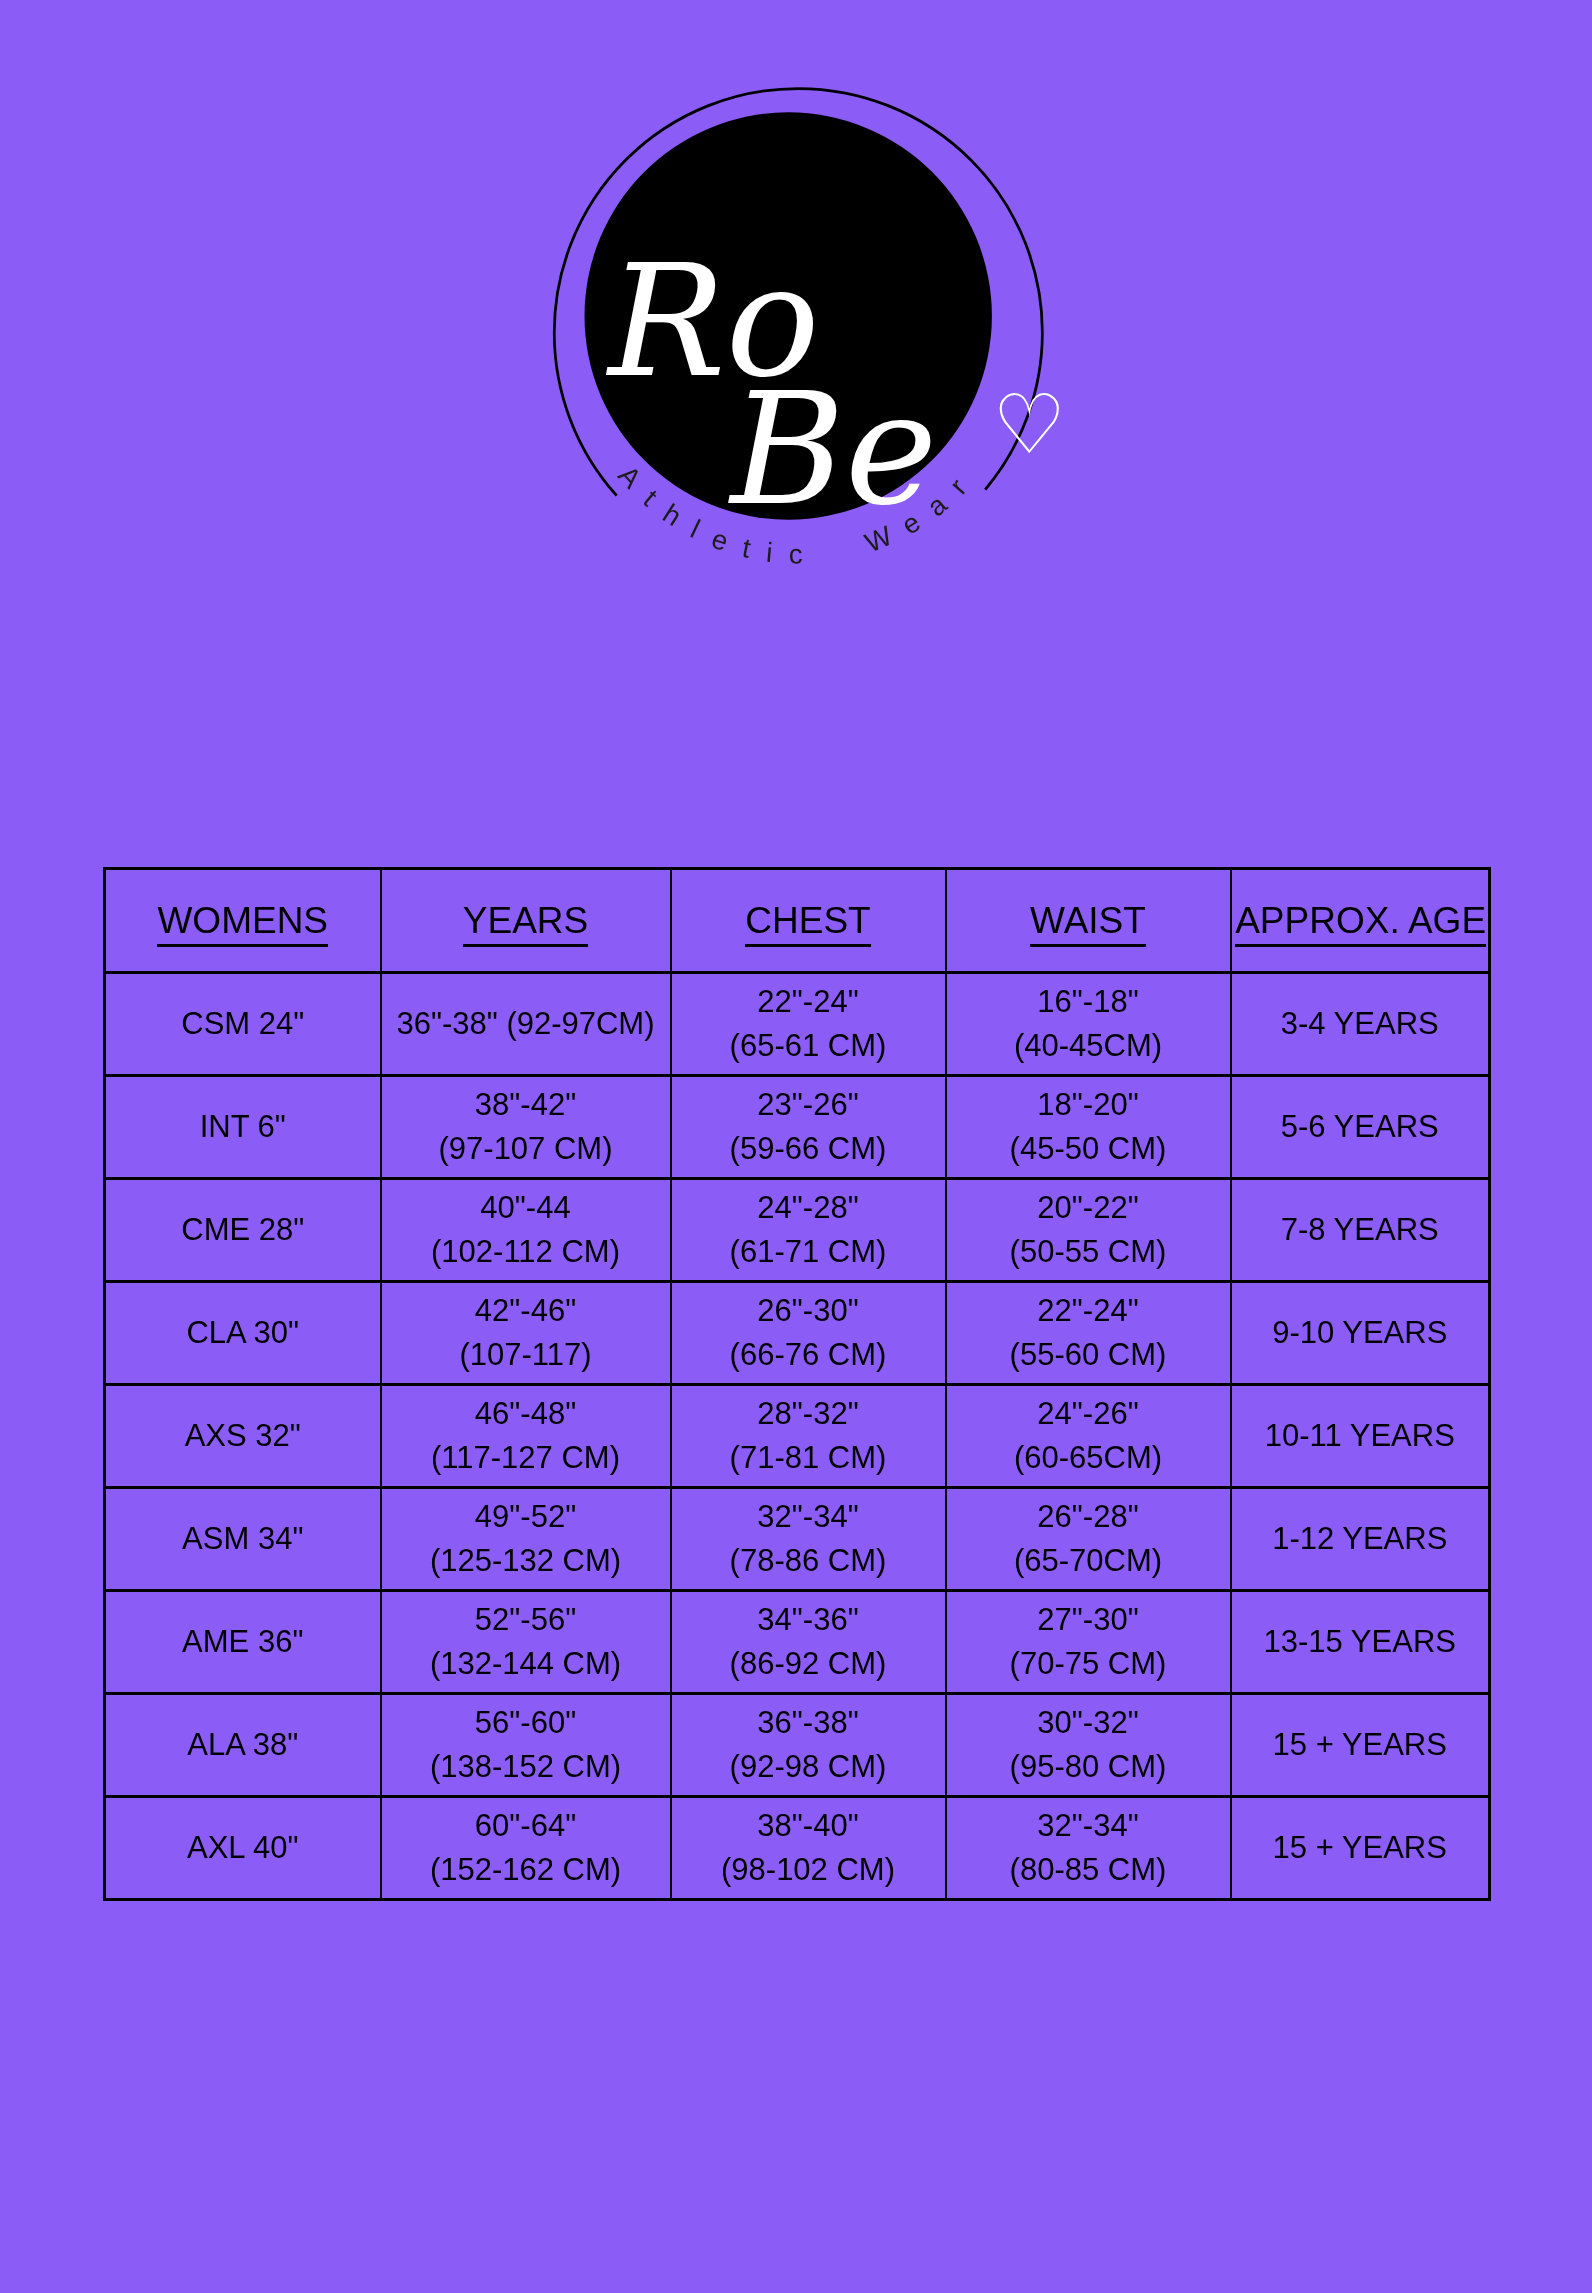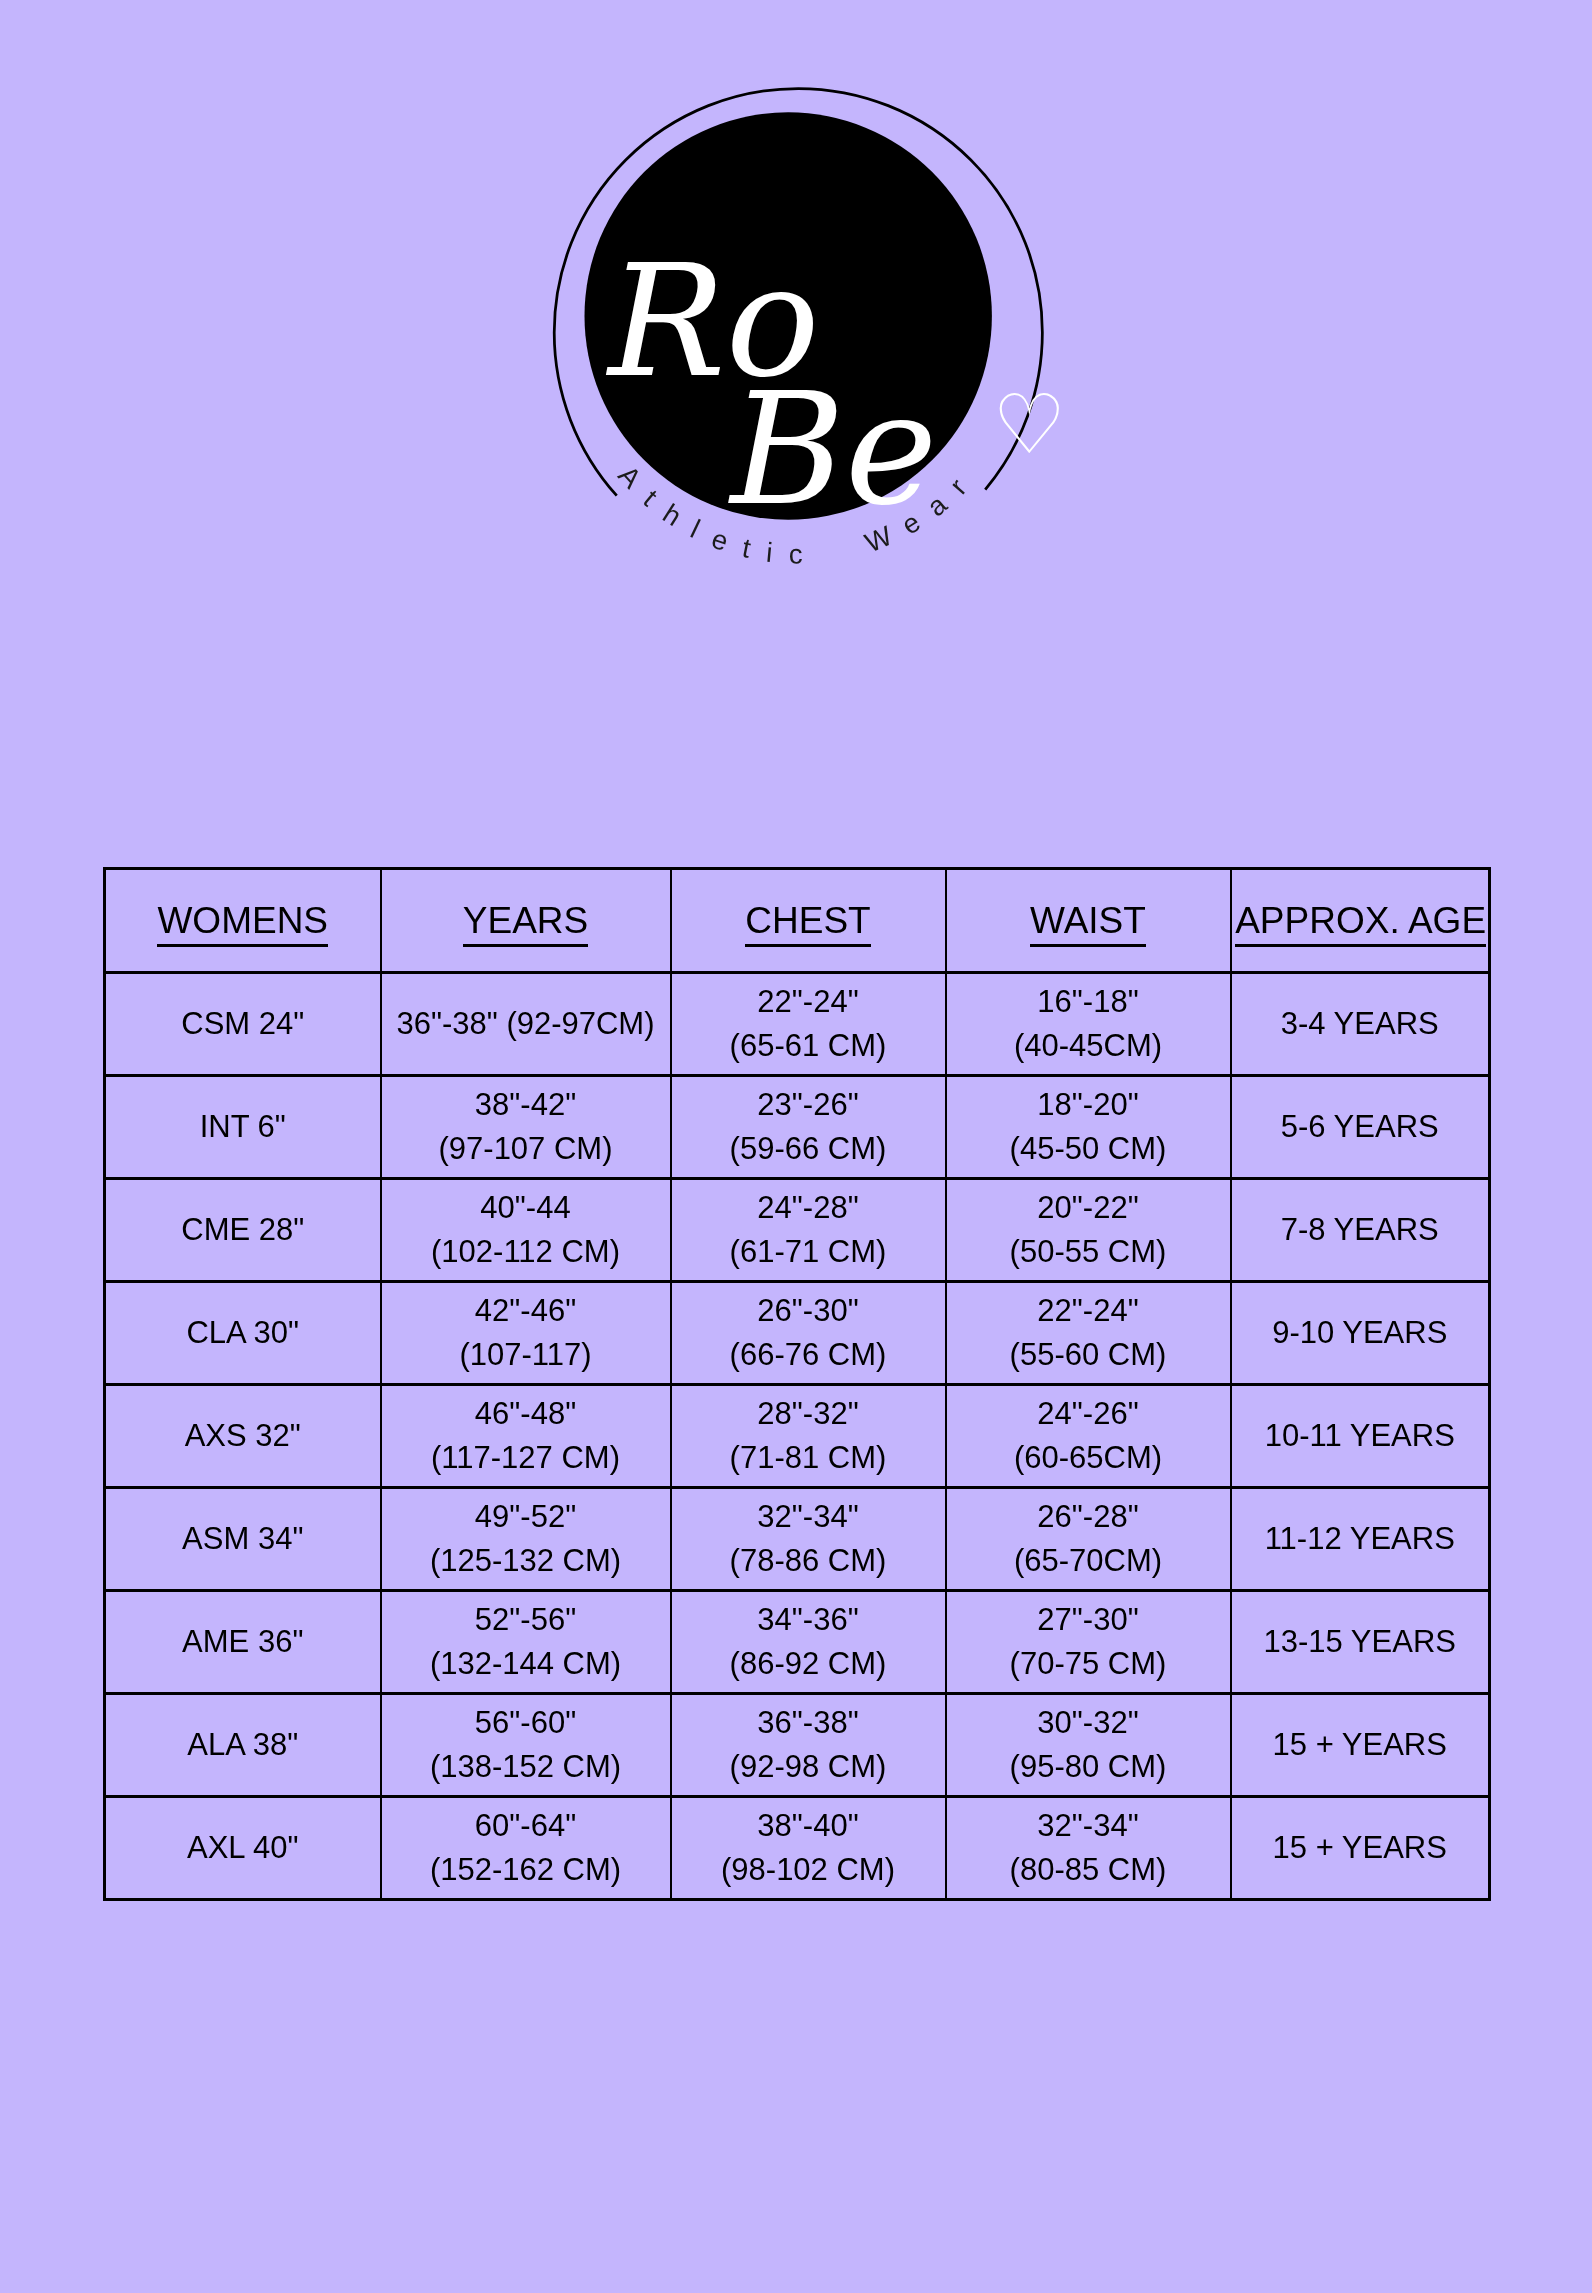--- a/index.html
+++ b/index.html
@@ -1,18 +1,18 @@
 <!DOCTYPE html>
 <html style="font-size:14.7px"><head>
 <meta charset="utf-8">
 <style>
   html,body { margin:0; padding:0; background:#e8e8e8; }
   .page {
     position:relative; width:1592px; height:2293px; margin:0 auto;
-    background:#c4b5fd; color:#000;
+    background:#8b5cf6; color:#000;
     font-family:"Liberation Sans", sans-serif;
     overflow:hidden;
   }
   
   .logo { position:absolute; left:542px; top:72px; width:519px; height:523px; }
   .logo svg { display:block; width:100%; height:100%; }
   .script-text {
     font-family:"DejaVu Serif", serif;
     font-style:italic;
     fill:#ffffff;
@@ -212,21 +212,21 @@
           </td>
         <td>
             <div class="cell-line">32"-34"</div>
             <div class="cell-line">(78-86 CM)</div>
           </td>
         <td>
             <div class="cell-line">26"-28"</div>
             <div class="cell-line">(65-70CM)</div>
           </td>
         <td>
-            <div class="cell-line">11-12 YEARS</div>
+            <div class="cell-line">1-12 YEARS</div>
           </td>
       </tr>
       <tr>
         <td>
             <div class="cell-line">AME 36"</div>
           </td>
         <td>
             <div class="cell-line">52"-56"</div>
             <div class="cell-line">(132-144 CM)</div>
           </td>

